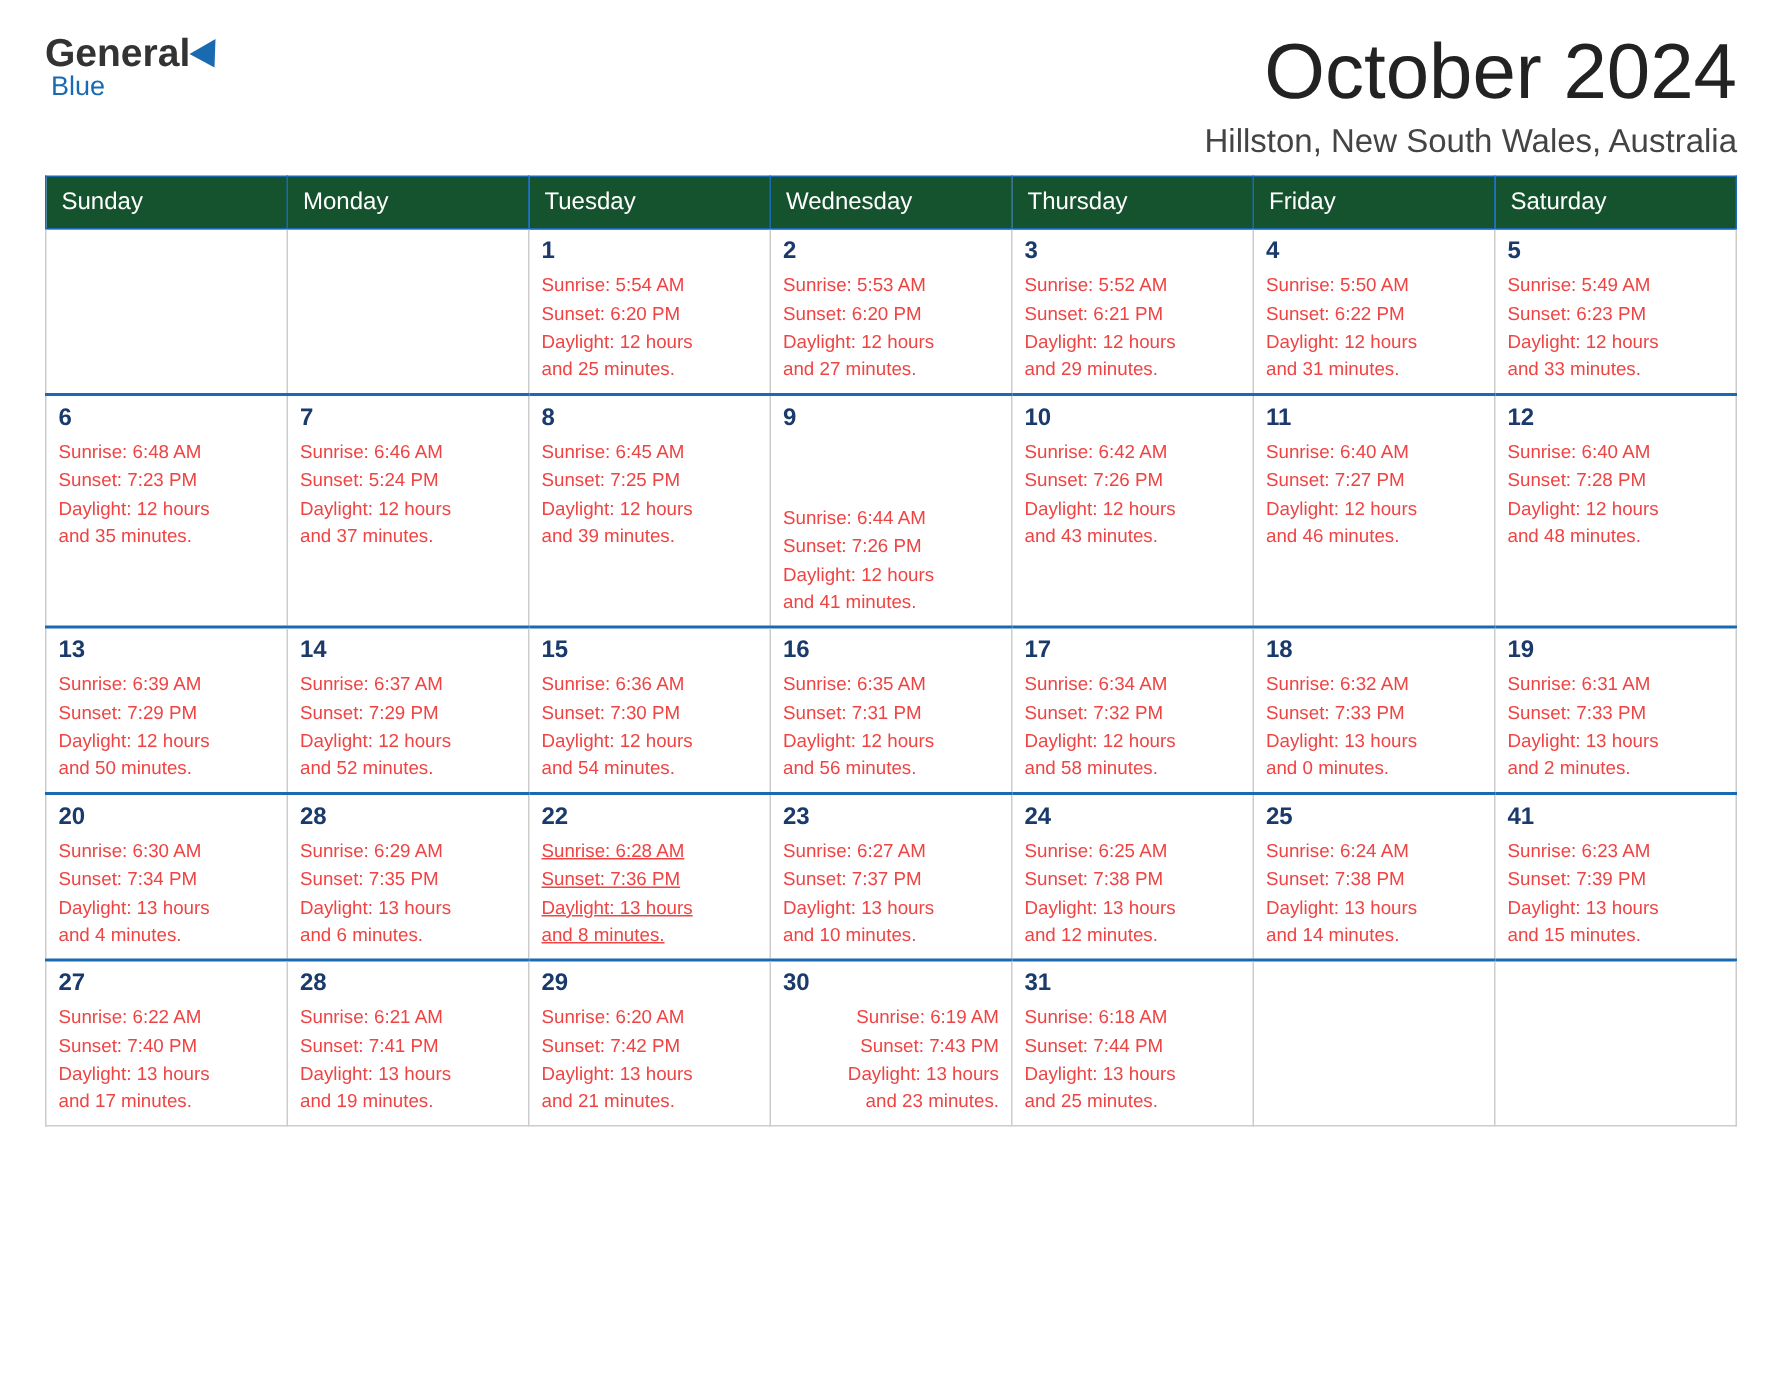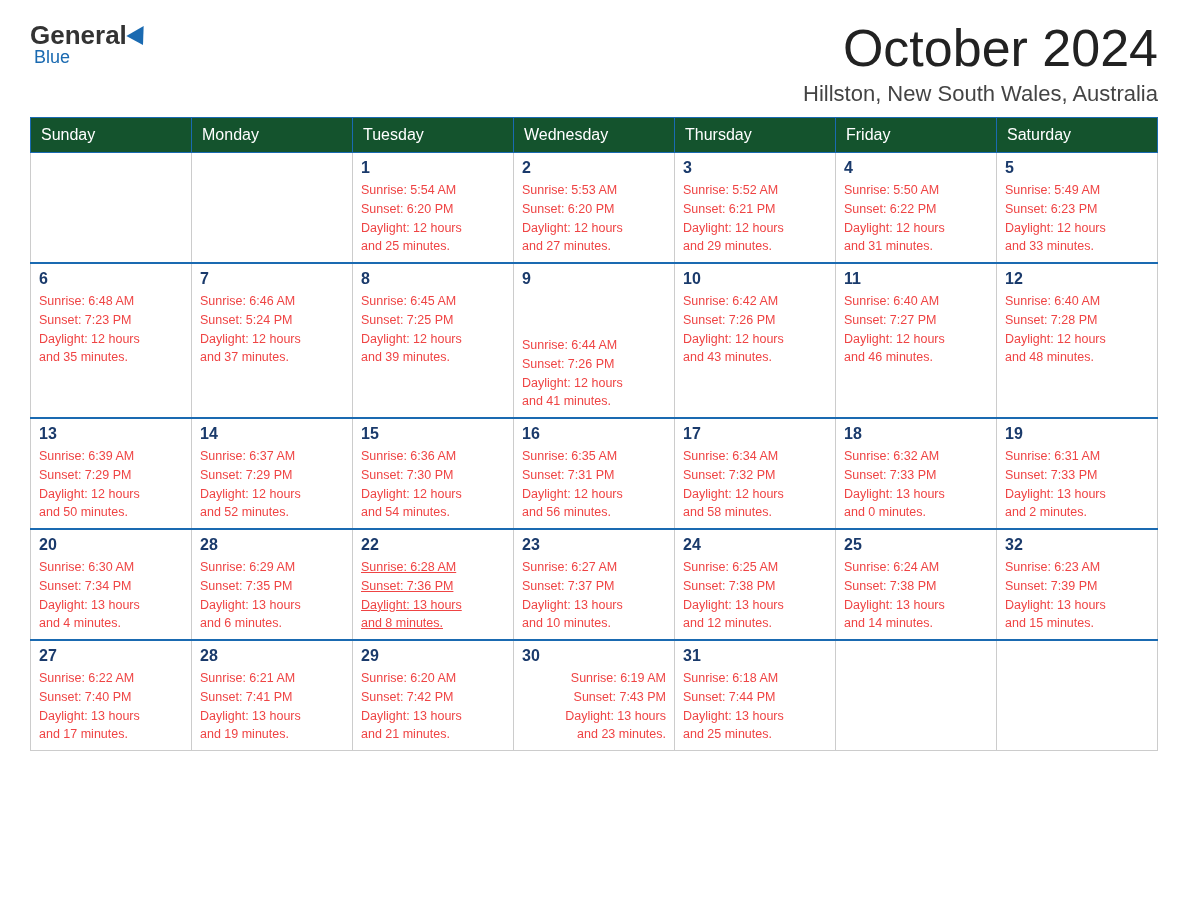--- a/index.html
+++ b/index.html
@@ -308,21 +308,21 @@
 and 12 minutes.</div>
         </td>
         <td>
           <span class="day-number">25</span>
           <div class="day-info" style="white-space: pre-line;">Sunrise: 6:24 AM
 Sunset: 7:38 PM
 Daylight: 13 hours
 and 14 minutes.</div>
         </td>
         <td>
-          <span class="day-number">32</span>
+          <span class="day-number">41</span>
           <div class="day-info" style="white-space: pre-line;">Sunrise: 6:23 AM
 Sunset: 7:39 PM
 Daylight: 13 hours
 and 15 minutes.</div>
         </td>
       </tr>
       <tr class="row-divider">
         <td>
           <span class="day-number">27</span>
           <div class="day-info" style="white-space: pre-line;">Sunrise: 6:22 AM

